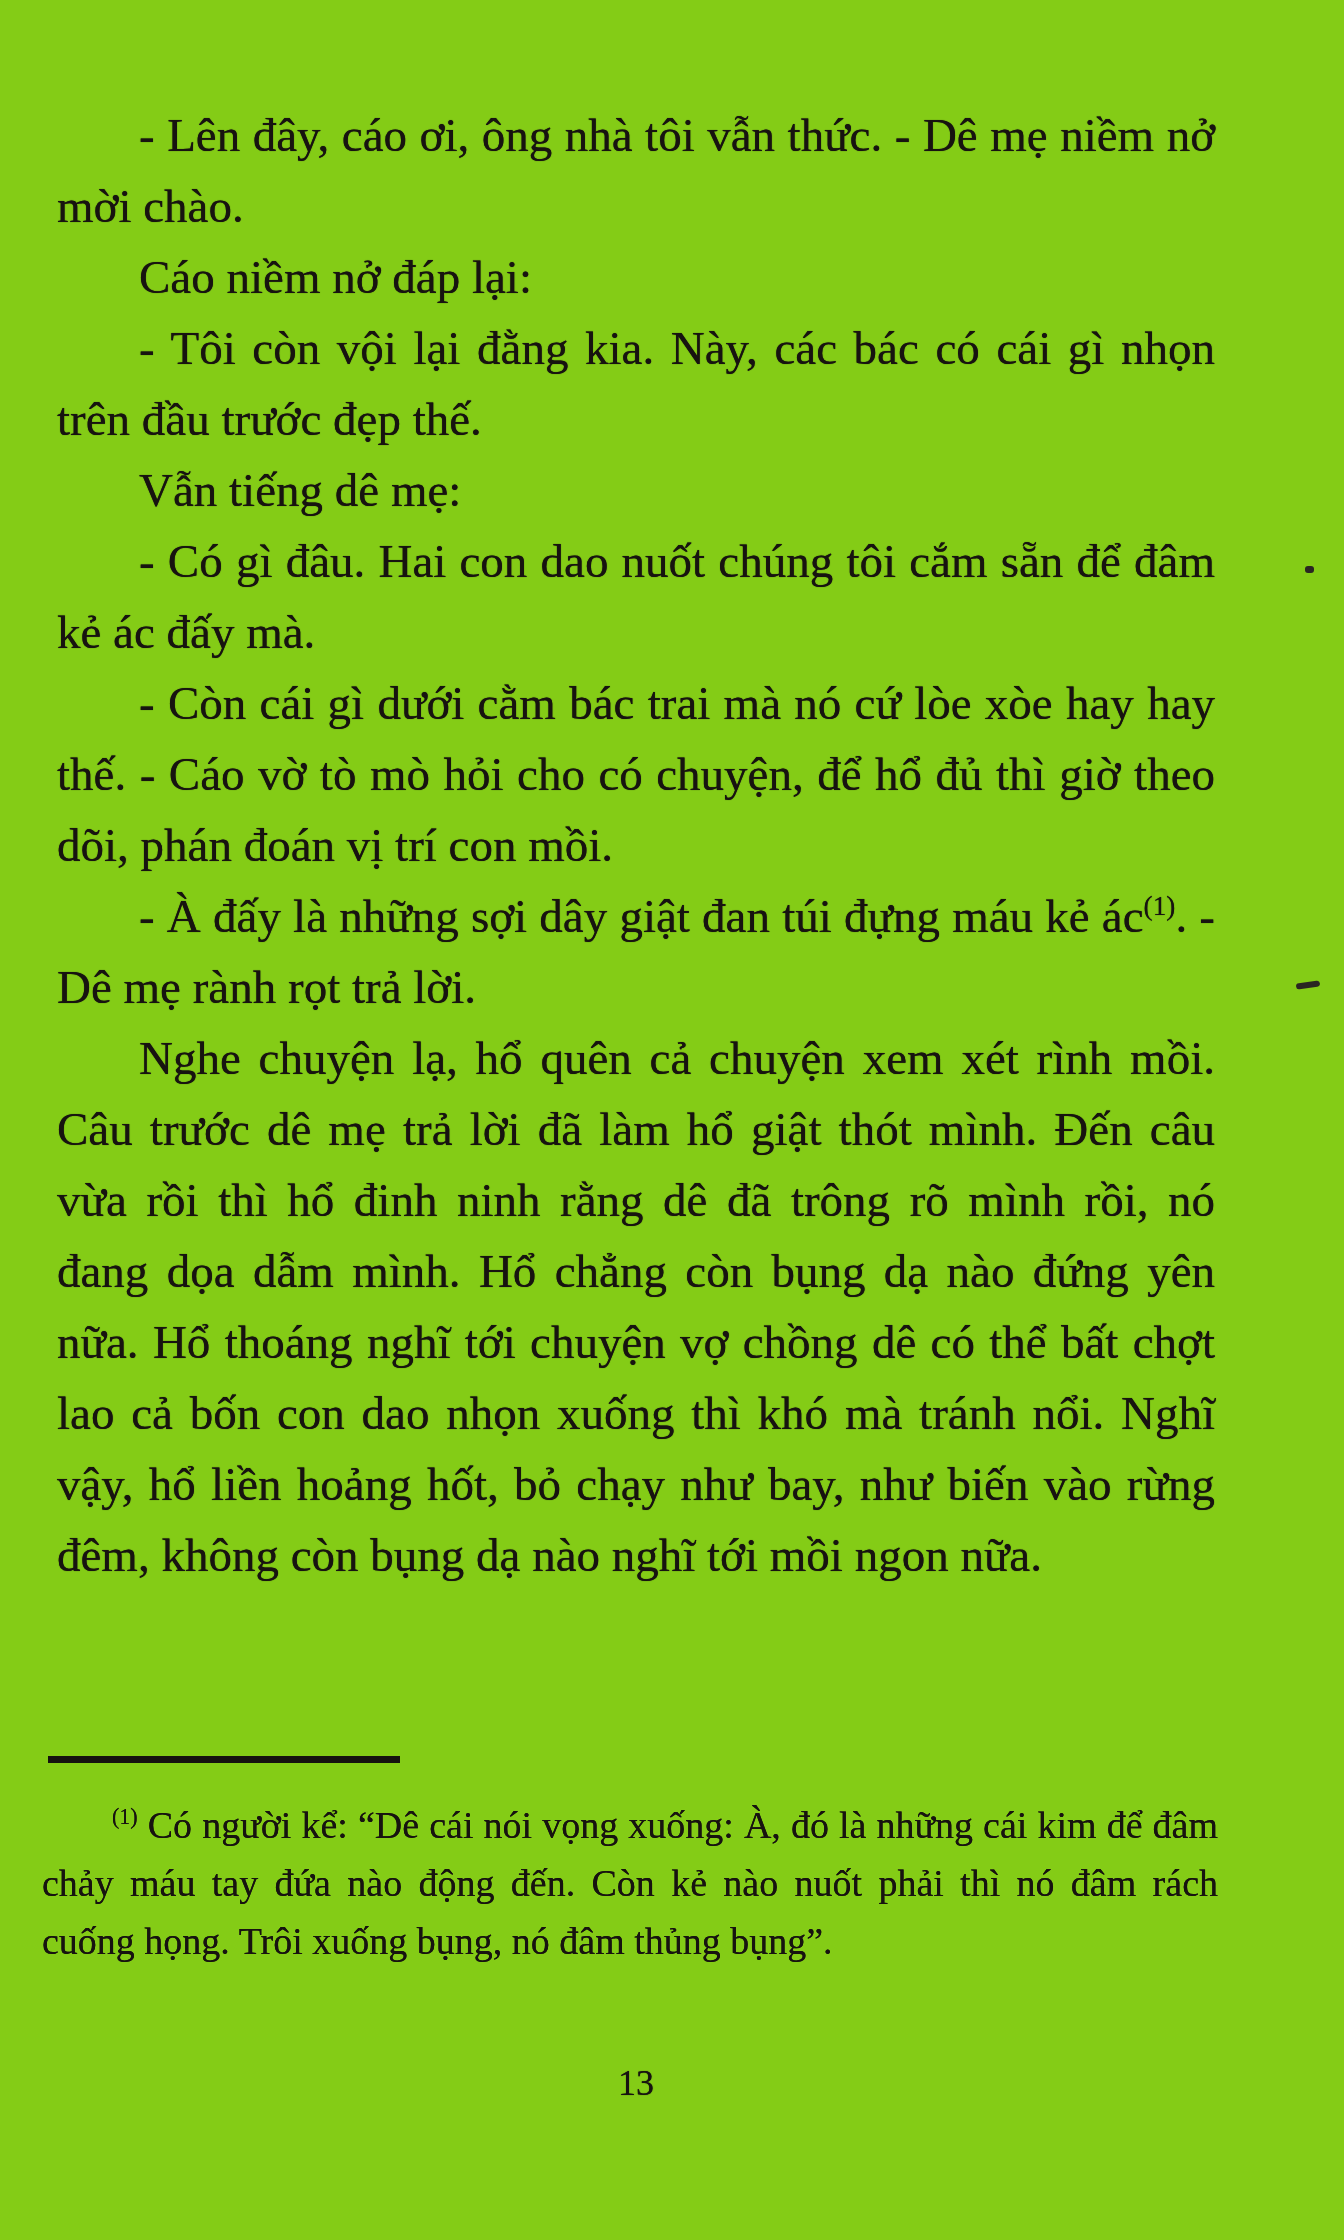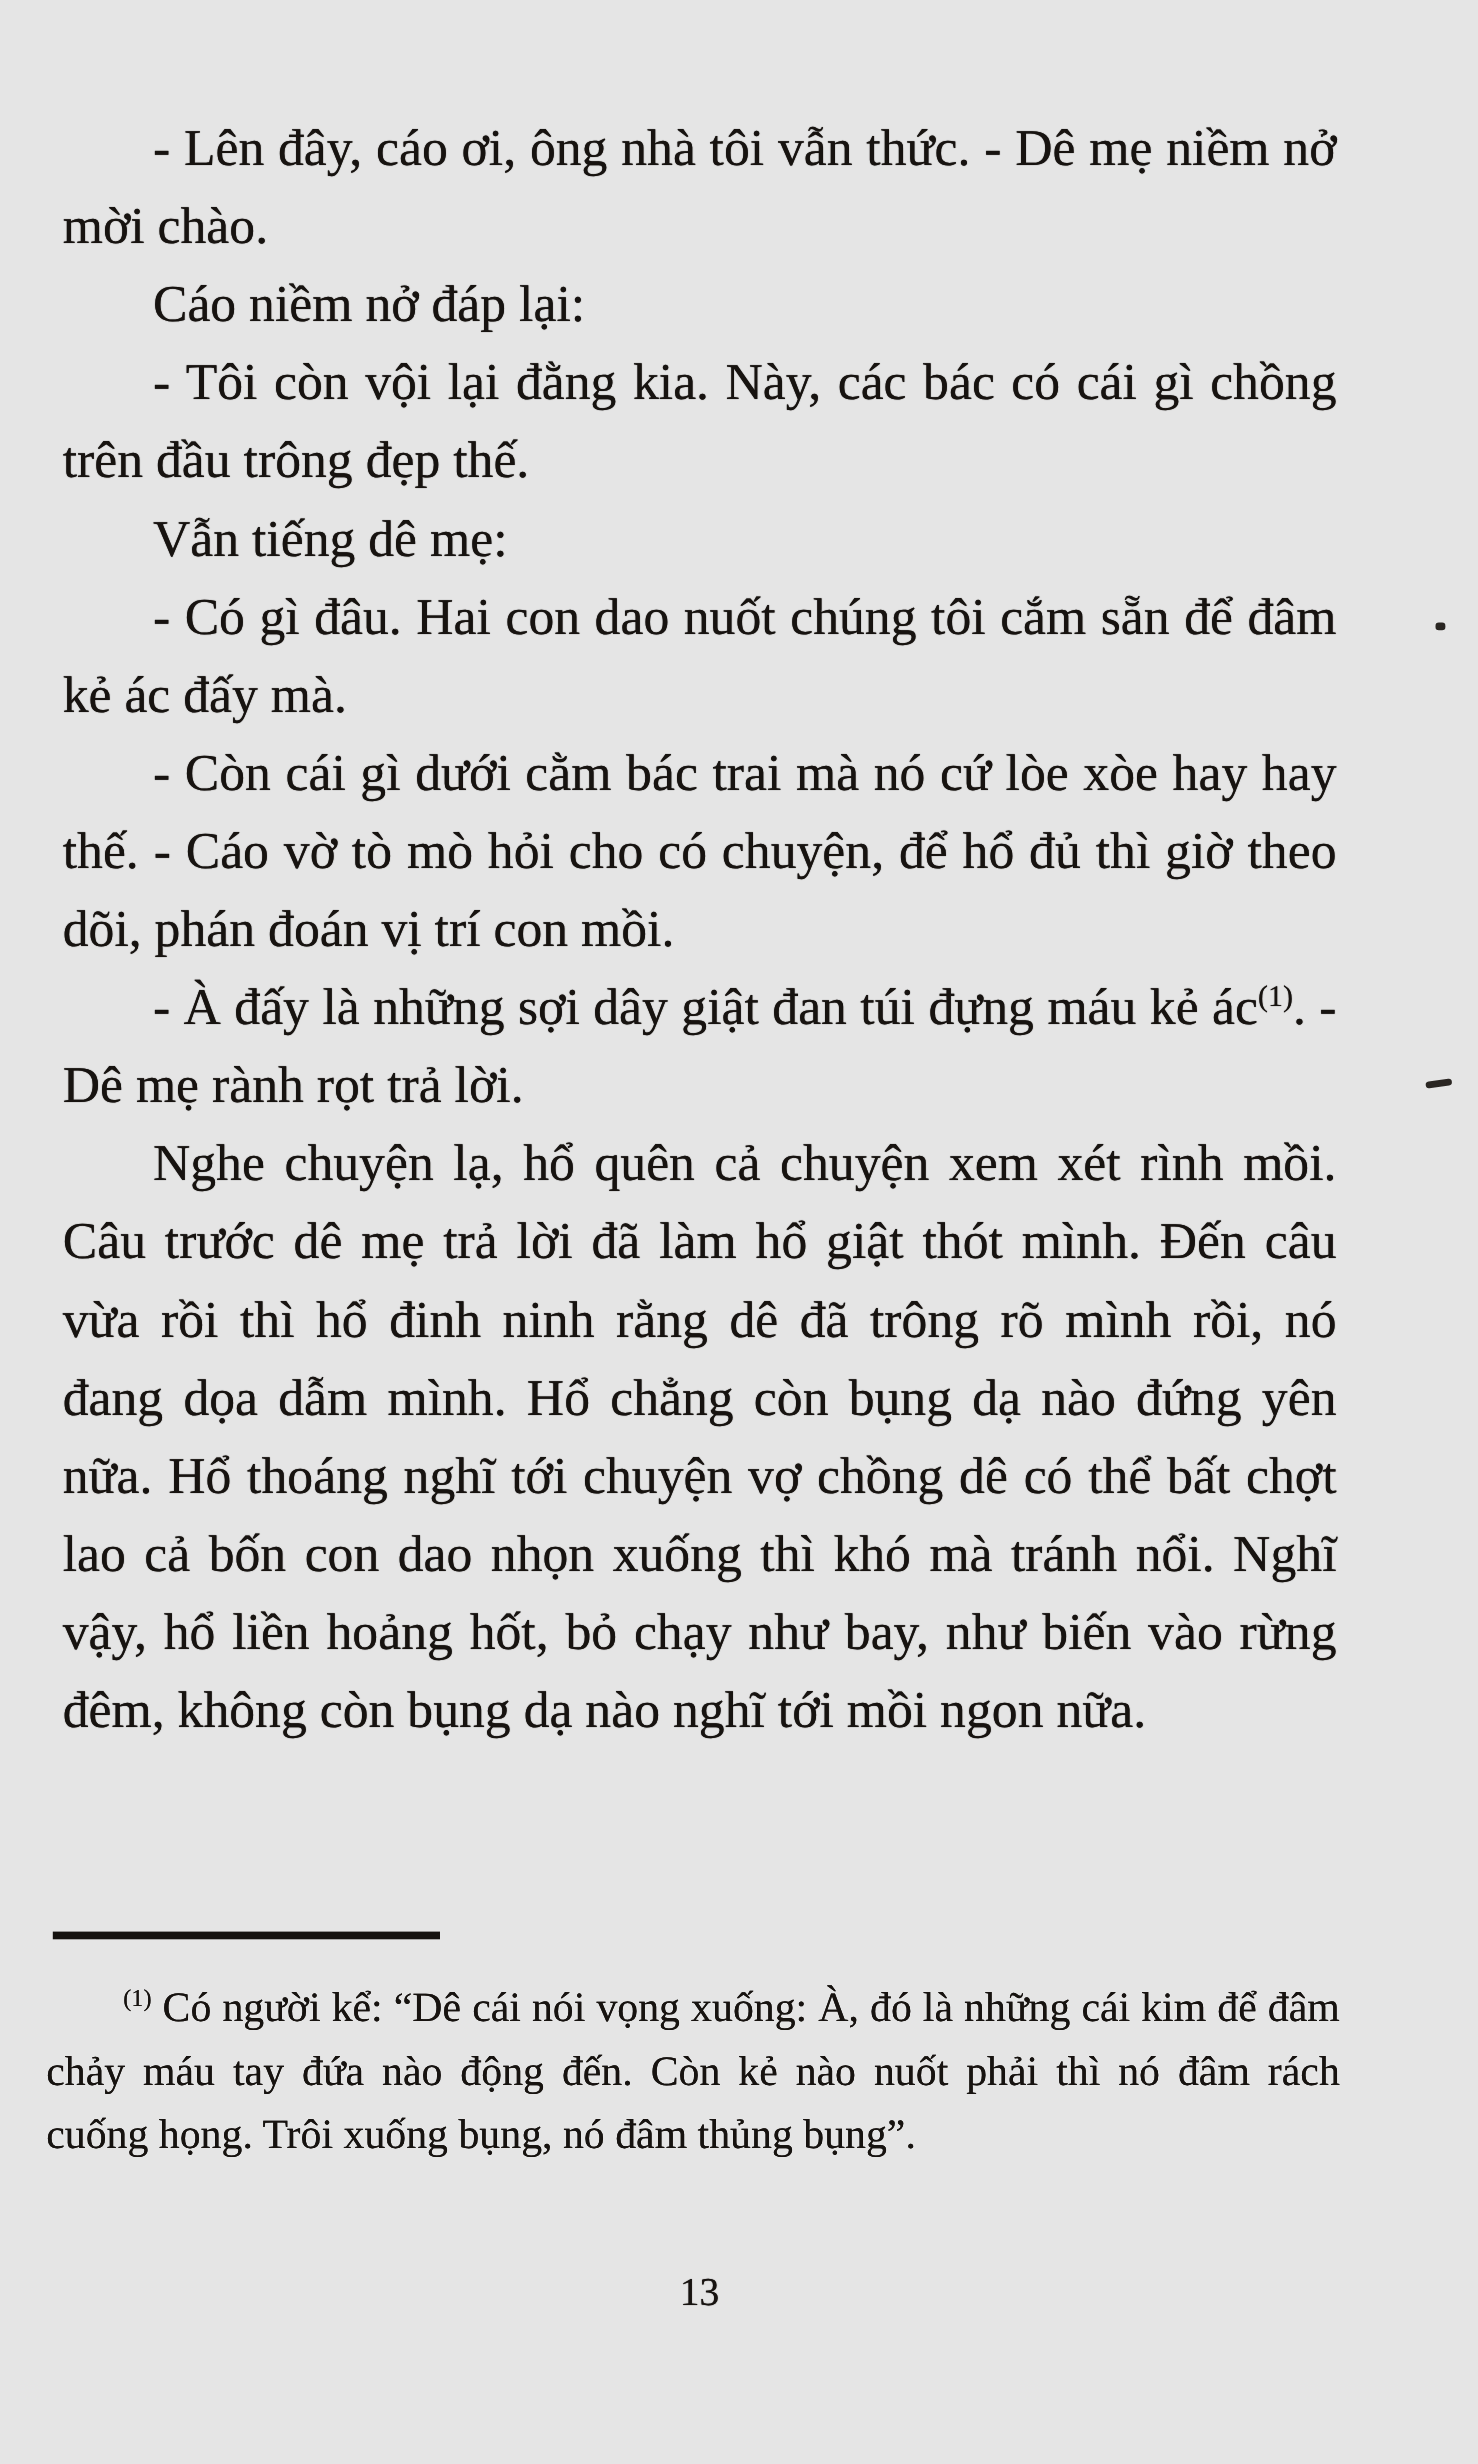--- a/index.html
+++ b/index.html
@@ -4,21 +4,21 @@
 <style>
   html, body {
     margin: 0;
     padding: 0;
     background: #ffffff;
   }
   .page {
     position: relative;
     width: 1344px;
     height: 2240px;
-    background: #e5e5e5;
+    background: #84cc16;
     overflow: hidden;
     font-family: "Liberation Serif", "DejaVu Serif", serif;
     color: #171310;
   }
   .text-block {
     position: absolute;
     left: 57px;
     top: 100px;
     width: 1158px;
   }
@@ -86,21 +86,21 @@
   }
 </style>
 </head>
 <body>
 
 <div class="page">
 
   <div class="text-block">
     <p class="body-par">- Lên đây, cáo ơi, ông nhà tôi vẫn thức. - Dê mẹ  niềm nở mời chào.</p>
     <p class="body-par">Cáo niềm nở đáp lại:</p>
-    <p class="body-par">- Tôi còn vội lại đằng kia. Này, các bác có cái gì chồng trên đầu trông đẹp thế.</p>
+    <p class="body-par">- Tôi còn vội lại đằng kia. Này, các bác có cái gì nhọn trên đầu trước đẹp thế.</p>
     <p class="body-par">Vẫn tiếng dê mẹ:</p>
     <p class="body-par">- Có gì đâu. Hai con dao nuốt chúng tôi cắm sẵn để đâm kẻ ác đấy mà.</p>
     <p class="body-par">- Còn cái gì dưới cằm bác trai mà nó cứ lòe xòe hay hay thế. - Cáo vờ tò mò hỏi cho có chuyện, để hổ đủ thì giờ theo dõi, phán đoán vị trí con mồi.</p>
     <p class="body-par">
       <span>- À đấy là những sợi dây giật đan túi đựng máu kẻ ác</span><sup class="fn-ref">(1)</sup><span>. - Dê mẹ rành rọt trả lời.</span>
     </p>
     <p class="body-par">Nghe chuyện lạ, hổ quên cả chuyện xem xét rình mồi. Câu trước dê mẹ trả lời đã làm hổ giật thót mình. Đến câu vừa rồi thì hổ đinh ninh rằng dê đã trông rõ mình rồi, nó đang dọa dẫm mình. Hổ chẳng còn bụng dạ nào đứng yên nữa. Hổ thoáng nghĩ tới chuyện vợ chồng dê có thể bất chợt lao cả bốn con dao nhọn xuống thì khó mà tránh nổi. Nghĩ vậy, hổ liền hoảng hốt, bỏ chạy như bay, như biến vào rừng đêm, không còn bụng dạ nào nghĩ tới mồi ngon nữa.</p>
   </div>
 
   <div class="footnote-rule"></div>

